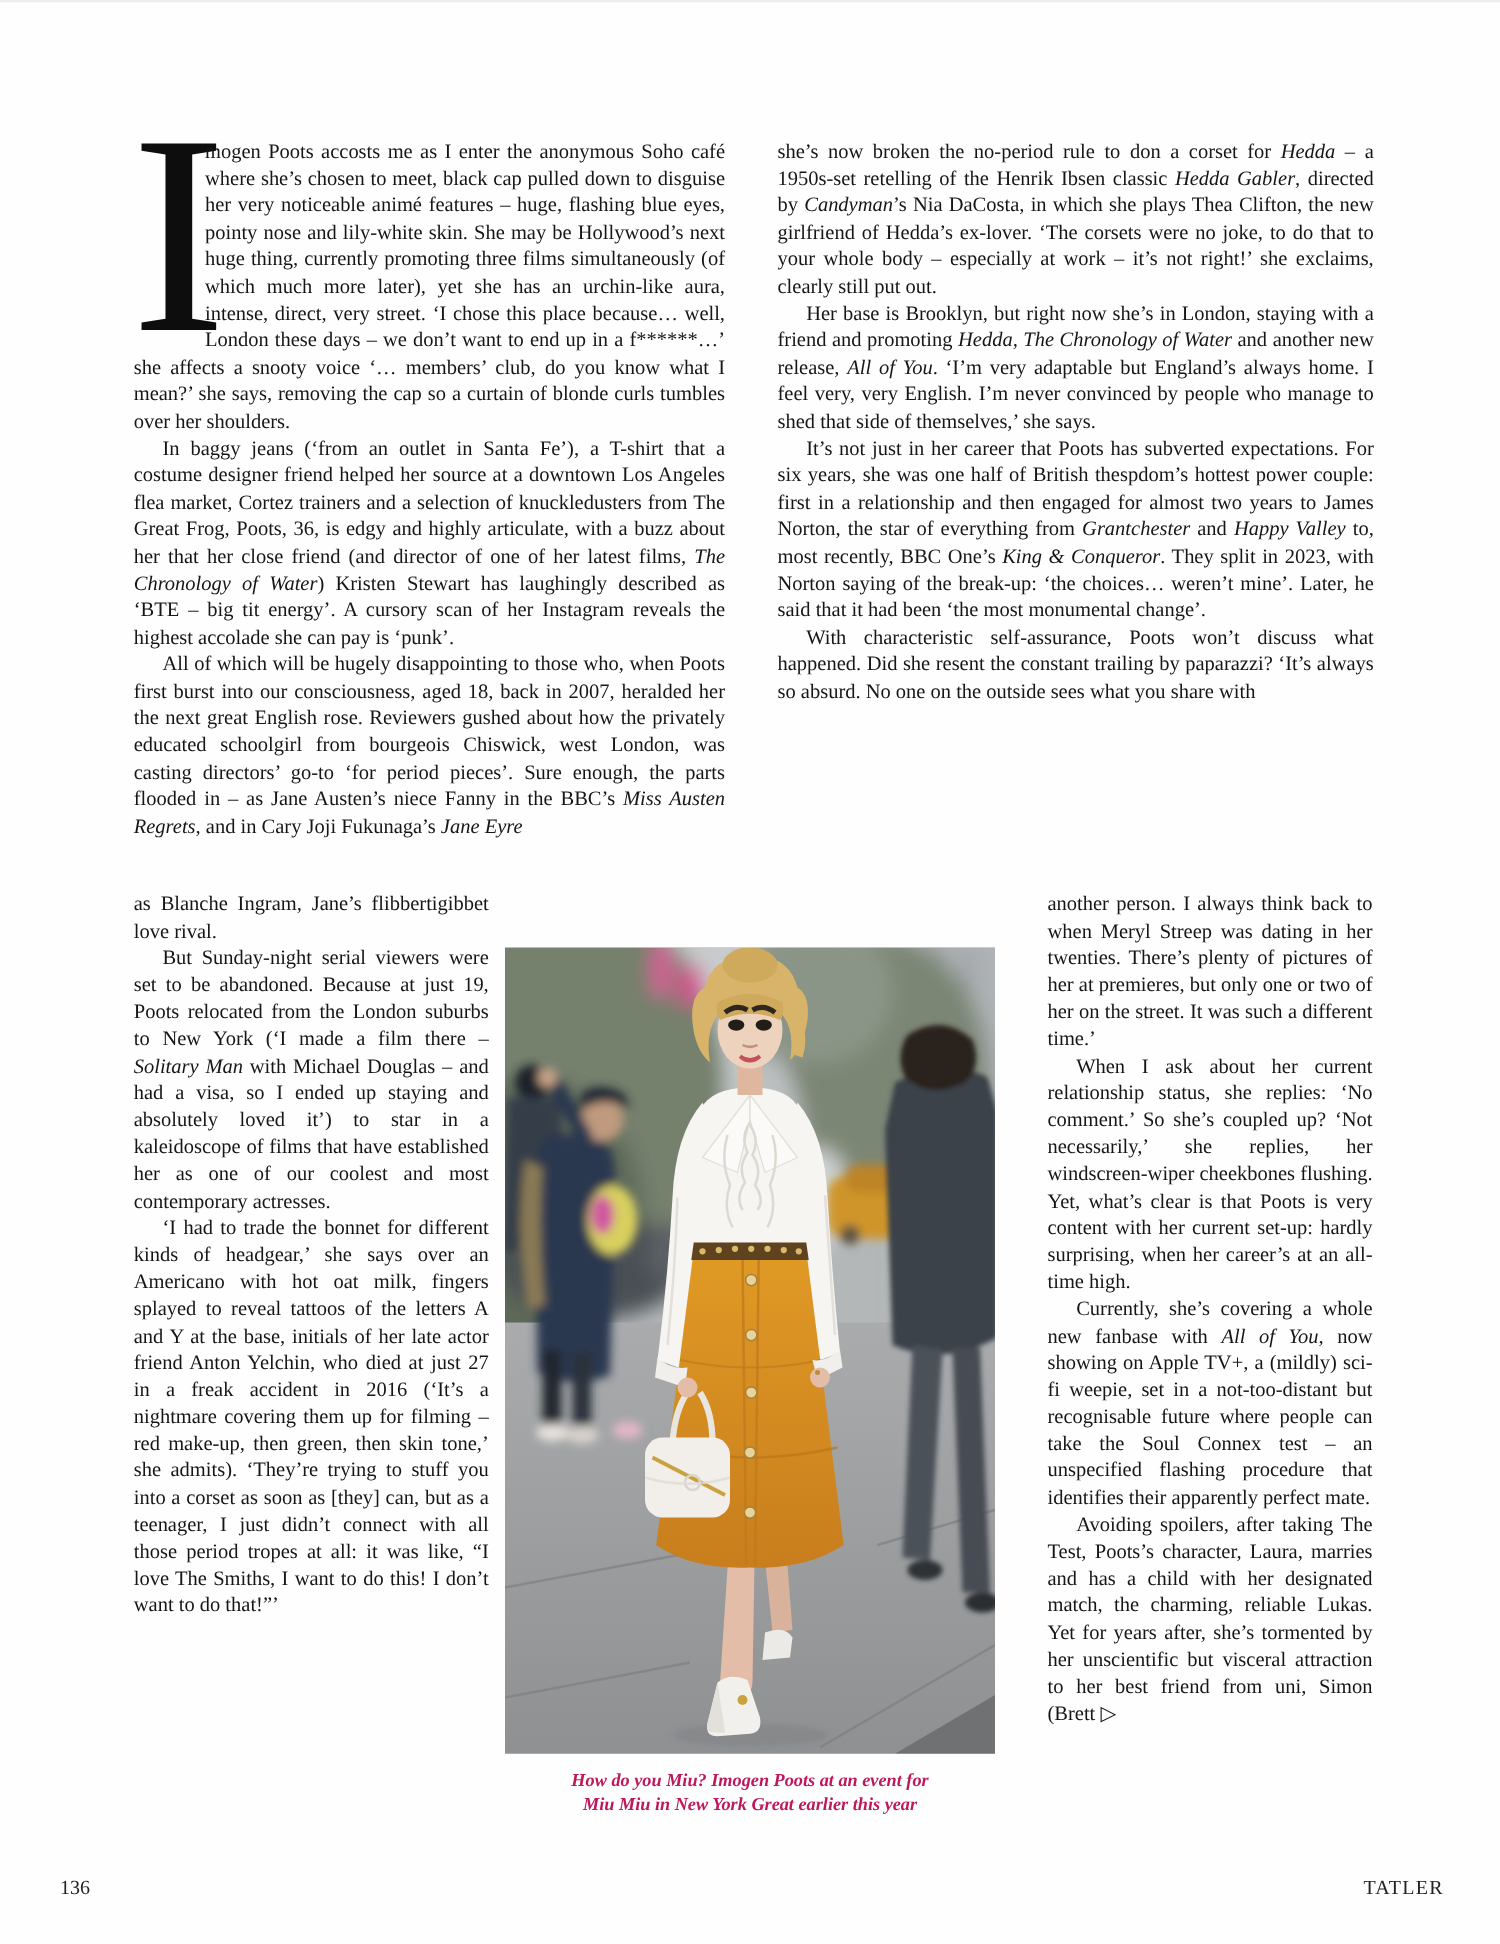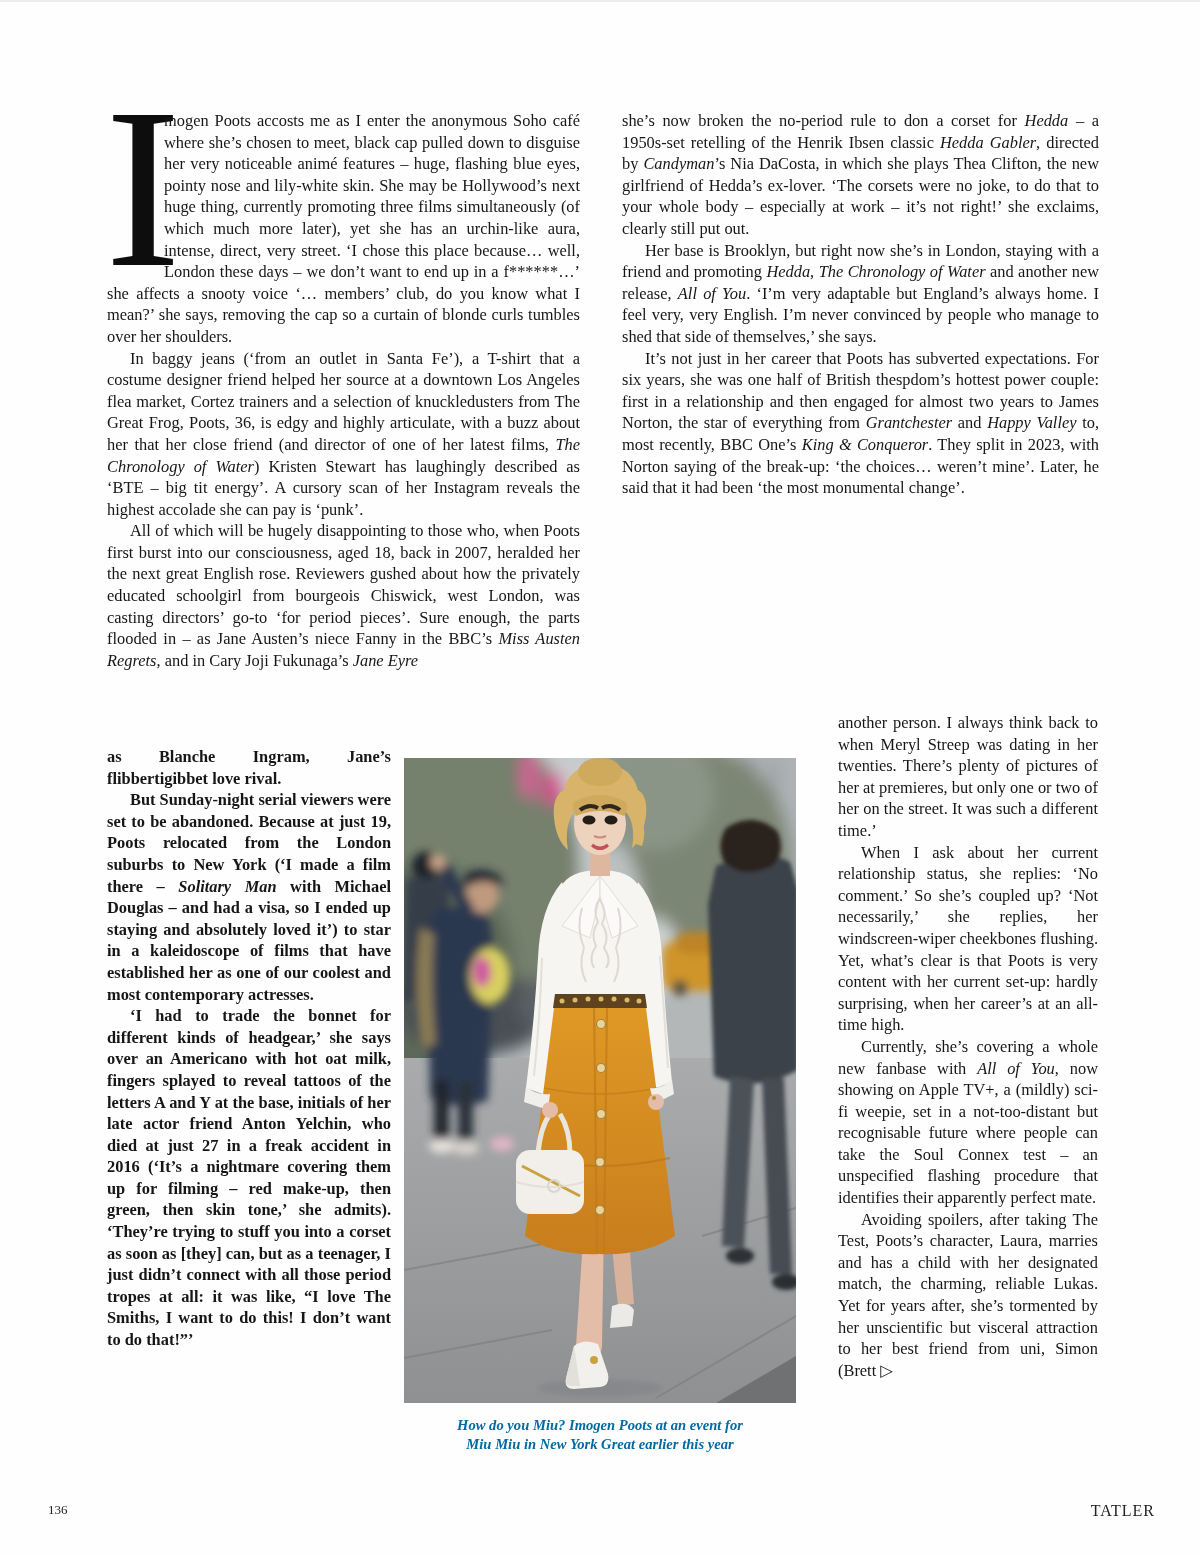--- a/index.html
+++ b/index.html
@@ -3,41 +3,41 @@
 <meta charset="utf-8">
 <style>
   html,body{margin:0;padding:0;background:#ffffff;}
   .page{
     position:relative;width:1200px;height:1555px;background:#fefefe;
     font-family:"Liberation Serif", serif;color:#161616;overflow:hidden;
   }
   .edge-top{position:absolute;top:0;left:0;right:0;height:2px;background:#ededed;}
   .col{position:absolute;font-size:16.4px;line-height:21.6px;text-align:justify;hyphens:auto;}
   .col-lw{left:107px;top:110px;width:473px;}
-  .col-ln{left:107px;top:746px;width:284px;font-weight:bold;}
+  .col-ln{left:107px;top:712px;width:284px;}
   .col-rw{left:622px;top:110px;width:477px;}
   .col-rn{left:838px;top:712px;width:260px;}
   .p{margin:0;}
   .ind{text-indent:1.4em;}
   .p em{font-style:italic;}
   .dropcap{
     float:left;width:48px;height:151px;margin:3px 11px 0 -2px;
     font-size:228px;line-height:151px;color:#0d0d0d;font-weight:400;
     overflow:visible;
   }
   .photo{
     position:absolute;left:404px;top:758px;width:392px;height:645px;
     background:#aeb2b3;overflow:hidden;
   }
   .photo svg{display:block;width:100%;height:100%;}
   .caption{
     position:absolute;left:404px;top:1416px;width:392px;text-align:center;
-    font-style:italic;font-weight:bold;font-size:14.6px;line-height:19px;color:#0369a1;
-  }
-  .pageno{position:absolute;left:48px;top:1502px;font-size:13px;color:#222;}
+    font-style:italic;font-weight:bold;font-size:14.6px;line-height:19px;color:#be185d;
+  }
+  .pageno{position:absolute;left:48px;top:1502px;font-size:16px;color:#222;}
   .brand{position:absolute;right:45px;top:1502px;font-size:16px;letter-spacing:1px;color:#222;}
 </style>
 </head>
 <body>
 
 <div class="page">
   <div class="edge-top"></div>
 
   <div class="col col-lw">
     <p class="p"><span class="dropcap">I</span><span>mogen Poots accosts me as I enter the anonymous Soho café where she’s chosen to meet, black cap pulled down to disguise her very noticeable animé features – huge, flashing blue eyes, pointy nose and lily-white skin. She may be Hollywood’s next huge thing, currently promoting three films simultaneously (of which much more later), yet she has an urchin-like aura, intense, direct, very street. ‘I chose this place because… well, London these days – we don’t want to end up in a f******…’ she affects a snooty voice ‘… members’ club, do you know what I mean?’ she says, removing the cap so a curtain of blonde curls tumbles over her shoulders.</span></p>
@@ -48,20 +48,21 @@
   <div class="col col-ln">
     <p class="p"><span>as Blanche Ingram, Jane’s flibbertigibbet love rival.</span></p>
     <p class="p ind"><span>But Sunday-night serial viewers were set to be abandoned. Because at just 19, Poots relocated from the London suburbs to New York (‘I made a film there – </span><em>Solitary Man</em><span> with Michael Douglas – and had a visa, so I ended up staying and absolutely loved it’) to star in a kaleidoscope of films that have established her as one of our coolest and most contemporary actresses.</span></p>
     <p class="p ind"><span>‘I had to trade the bonnet for different kinds of headgear,’ she says over an Americano with hot oat milk, fingers splayed to reveal tattoos of the letters A and Y at the base, initials of her late actor friend Anton Yelchin, who died at just 27 in a freak accident in 2016 (‘It’s a nightmare covering them up for filming – red make-up, then green, then skin tone,’ she admits). ‘They’re trying to stuff you into a corset as soon as [they] can, but as a teenager, I just didn’t connect with all those period tropes at all: it was like, “I love The Smiths, I want to do this! I don’t want to do that!”’</span></p>
   </div>
 
   <div class="col col-rw">
     <p class="p"><span>she’s now broken the no-period rule to don a corset for </span><em>Hedda</em><span> – a 1950s-set retelling of the Henrik Ibsen classic </span><em>Hedda Gabler</em><span>, directed by </span><em>Candyman</em><span>’s Nia DaCosta, in which she plays Thea Clifton, the new girlfriend of Hedda’s ex-lover. ‘The corsets were no joke, to do that to your whole body – especially at work – it’s not right!’ she exclaims, clearly still put out.</span></p>
     <p class="p ind"><span>Her base is Brooklyn, but right now she’s in London, staying with a friend and promoting </span><em>Hedda</em><span>, </span><em>The Chronology of Water</em><span> and another new release, </span><em>All of You</em><span>. ‘I’m very adaptable but England’s always home. I feel very, very English. I’m never convinced by people who manage to shed that side of themselves,’ she says.</span></p>
     <p class="p ind"><span>It’s not just in her career that Poots has subverted expectations. For six years, she was one half of British thespdom’s hottest power couple: first in a relationship and then engaged for almost two years to James Norton, the star of everything from </span><em>Grantchester</em><span> and </span><em>Happy Valley</em><span> to, most recently, BBC One’s </span><em>King &amp; Conqueror</em><span>. They split in 2023, with Norton saying of the break-up: ‘the choices… weren’t mine’. Later, he said that it had been ‘the most monumental change’.</span></p>
+    <p class="p ind"><span>With characteristic self-assurance, Poots won’t discuss what happened. Did she resent the constant trailing by paparazzi? ‘It’s always so absurd. No one on the outside sees what you share with</span></p>
   </div>
 
   <div class="col col-rn">
     <p class="p"><span>another person. I always think back to when Meryl Streep was dating in her twenties. There’s plenty of pictures of her at premieres, but only one or two of her on the street. It was such a different time.’</span></p>
     <p class="p ind"><span>When I ask about her current relationship status, she replies: ‘No comment.’ So she’s coupled up? ‘Not necessarily,’ she replies, her windscreen-wiper cheekbones flushing. Yet, what’s clear is that Poots is very content with her current set-up: hardly surprising, when her career’s at an all-time high.</span></p>
     <p class="p ind"><span>Currently, she’s covering a whole new fanbase with </span><em>All of You</em><span>, now showing on Apple TV+, a (mildly) sci-fi weepie, set in a not-too-distant but recognisable future where people can take the Soul Connex test – an unspecified flashing procedure that identifies their apparently perfect mate.</span></p>
     <p class="p ind"><span>Avoiding spoilers, after taking The Test, Poots’s character, Laura, marries and has a child with her designated match, the charming, reliable Lukas. Yet for years after, she’s tormented by her unscientific but visceral attraction to her best friend from uni, Simon (Brett ▷</span></p>
   </div>
 
   <div class="photo" role="img" aria-label="Imogen Poots walking on a New York City street wearing a white ruffled blouse, an orange suede button-front midi skirt and white pointed pumps, carrying a white handbag">

